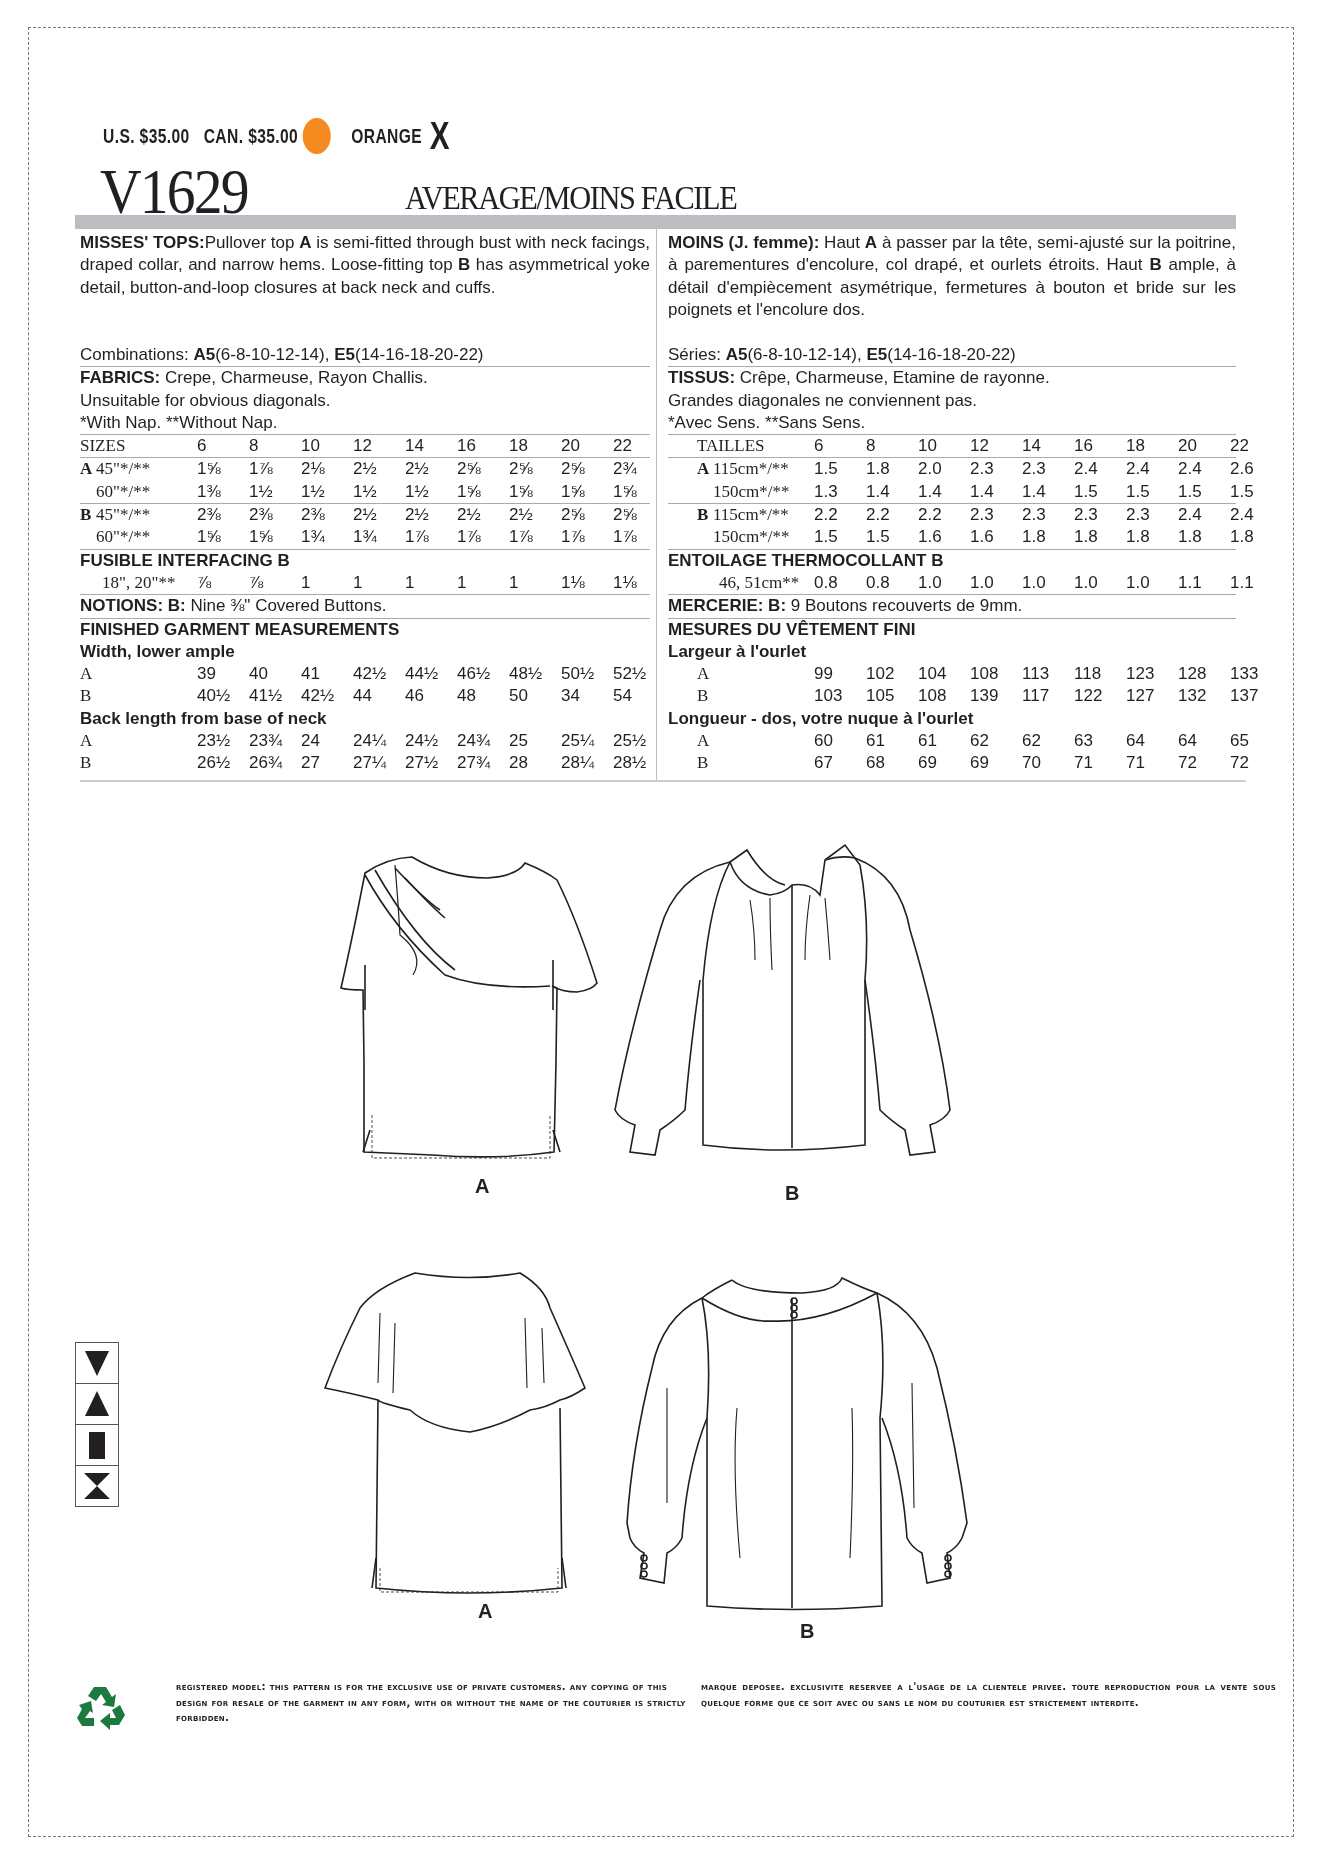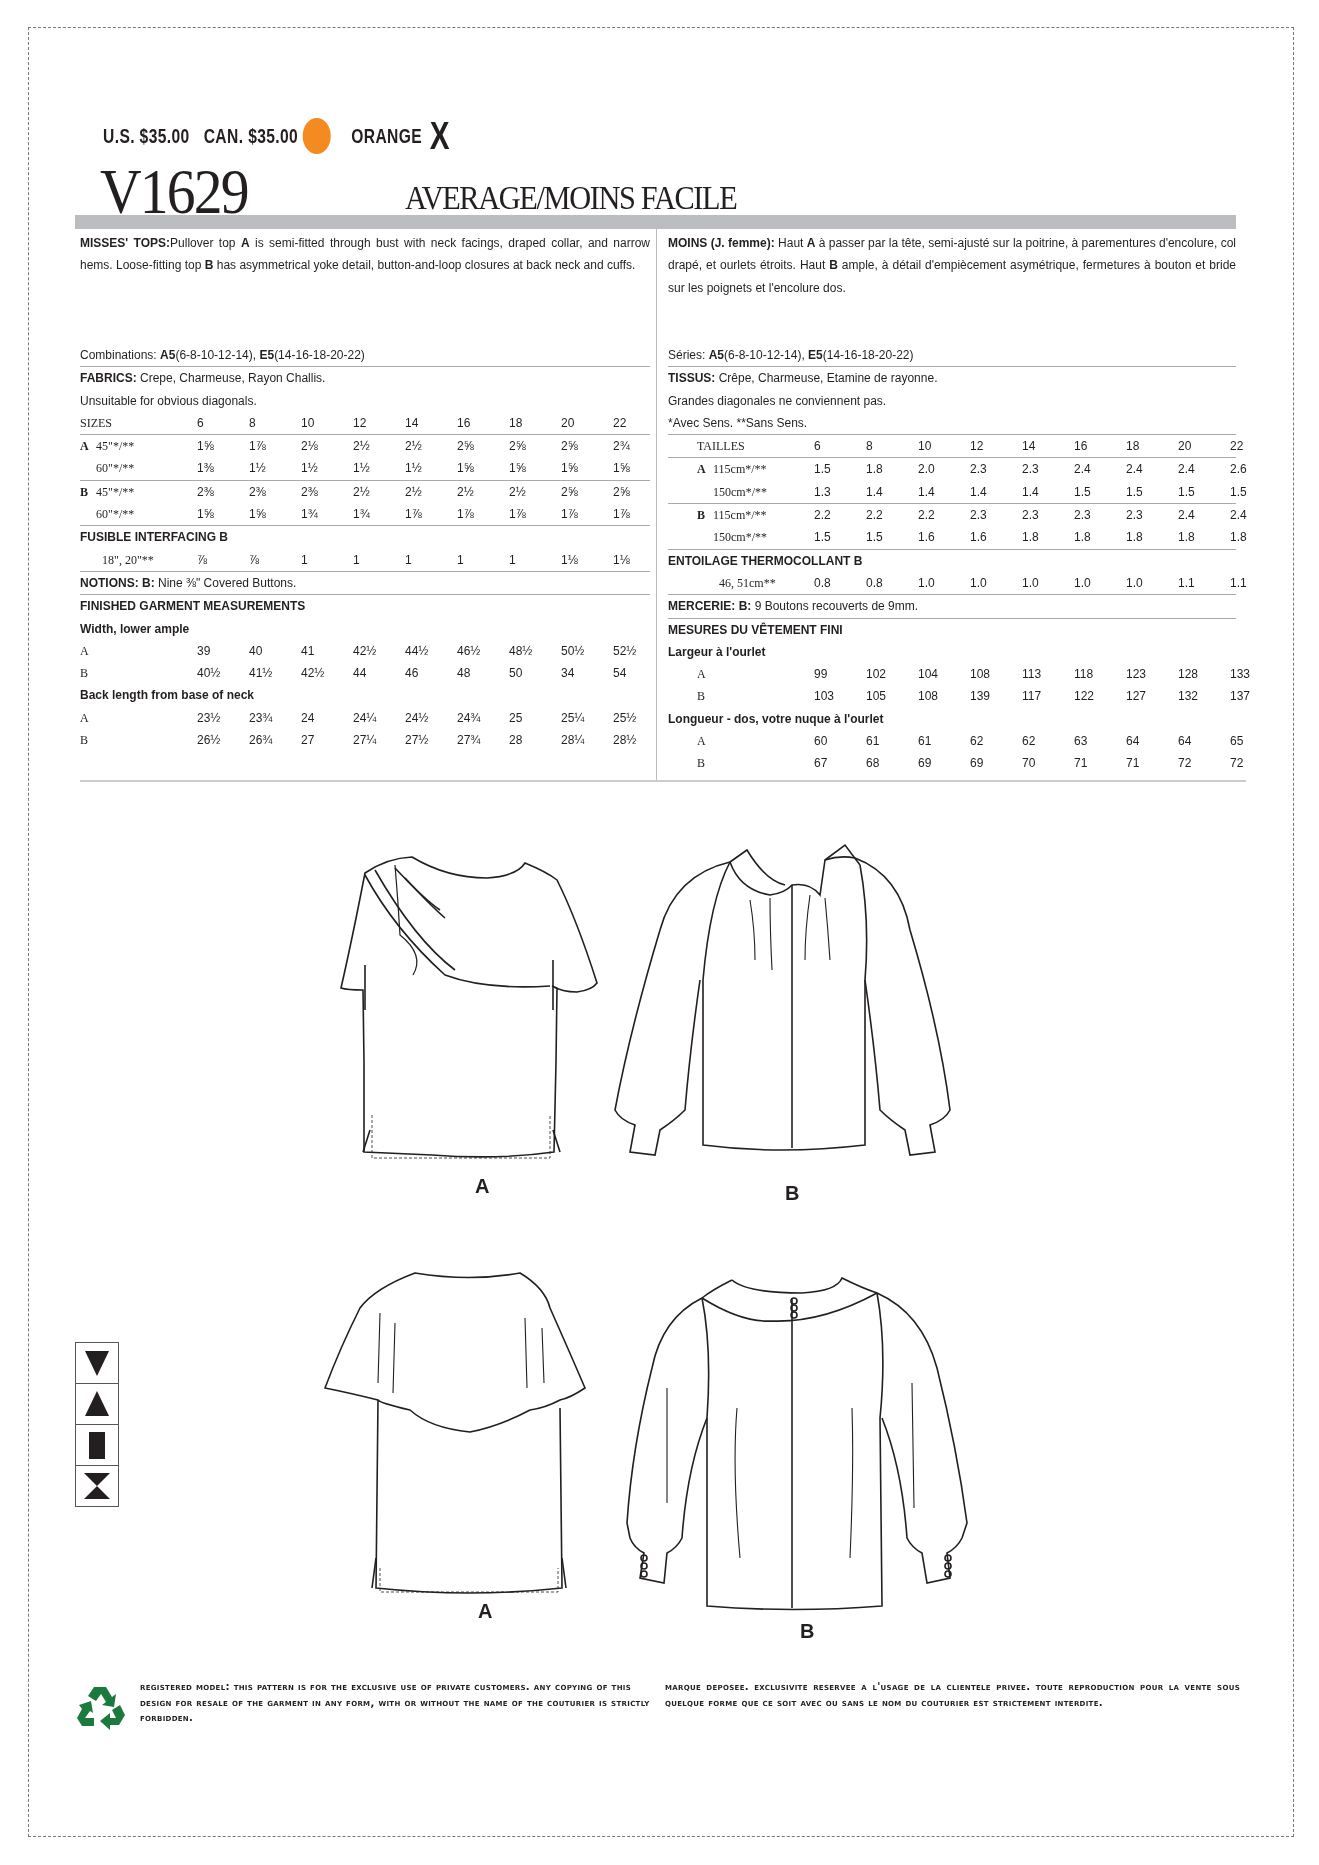--- a/index.html
+++ b/index.html
@@ -6,39 +6,39 @@
   body { width:1319px; height:1865px; position:relative; overflow:hidden; font-family:"Liberation Sans", sans-serif; color:#231f20; }
   .page-border { position:absolute; left:28px; top:27px; width:1266px; height:1810px; border:1.5px dashed #777; box-sizing:border-box; }
   .price-line { position:absolute; left:103px; top:120px; height:32px; display:flex; align-items:center; font-family:"Liberation Sans", sans-serif; font-weight:bold; font-size:20px; letter-spacing:0.5px; transform:scaleX(0.78); transform-origin:left center; white-space:nowrap; }
   .price-line span { margin-right:18px; }
   .orange-dot { width:36px; height:36px; border-radius:50%; display:inline-block; margin-right:26px; }
   .color-x { font-size:38px; font-weight:bold; margin-left:2px; }
   .pattern-number { position:absolute; left:100px; top:160px; font-family:"Liberation Serif", serif; font-size:64px; line-height:64px; letter-spacing:-2px; transform:scaleX(0.9); transform-origin:left; }
   .difficulty { position:absolute; left:405px; top:180px; font-family:"Liberation Serif", serif; font-size:33px; letter-spacing:-1.5px; transform:scaleX(0.92); transform-origin:left; }
   .gray-bar { position:absolute; left:75px; top:215px; width:1161px; height:14px; background:#bcbdc0; }
   .divider { position:absolute; left:656px; top:229px; width:1px; height:553px; background:#bcbdc0; }
-  .col { position:absolute; top:232px; font-size:12px; line-height:22.3px; }
+  .col { position:absolute; top:232px; font-size:17px; line-height:22.3px; }
   .col-left { left:80px; width:570px; }
   .col-right { left:668px; width:568px; }
   .desc { text-align:justify; text-align-last:left; height:112px; }
   .rule { border-bottom:1.5px solid #aaa; }
   .b { font-weight:bold; }
   .row { display:flex; height:22.3px; white-space:nowrap; }
   .row .lbl { width:117px; flex:none;font-family:Liberation Serif, serif; }
   .col-right .row .lbl { width:117px;margin-left:29px; }
   .row .v { width:52px; flex:none; text-align:left; }
   .ind { padding-left:22px; box-sizing:border-box; }
   .bottom-rule { position:absolute; left:80px; top:780px; width:1166px; height:1.5px; background:#ccc; }
   .illus { position:absolute; }
   .illus svg { display:block; }
   .view-label { position:absolute; font-weight:bold; font-size:20px; }
   .notch-key { position:absolute; left:75px; top:1342px; width:42px; border:1.5px solid #555; }
   .notch-cell { height:40px; border-bottom:1.5px solid #555; display:flex; align-items:center; justify-content:center; }
   .notch-cell:last-child { border-bottom:none; }
-  .footer { position:absolute; top:1679px; font-family:"DejaVu Sans", sans-serif; font-weight:bold; font-size:10.2px; line-height:15.5px; font-variant:small-caps; text-transform:lowercase; letter-spacing:0.3px; }
+  .footer { position:absolute; top:1679px; font-family:"DejaVu Sans", sans-serif; font-weight:bold; font-size:10.2px; line-height:15.5px; font-variant:small-caps; text-transform:lowercase; letter-spacing:0.3px;margin-left:36px; }
   .footer-left { left:140px; width:515px; }
   .footer-right { left:665px; width:575px; text-align:justify; text-align-last:left; }
   .recycle { position:absolute; left:76px; top:1683px; width:50px; height:48px; }
 </style>
 </head>
 <body>
 
 <div class="page-border"></div>
 
 <div class="price-line">
@@ -51,20 +51,21 @@
 <div class="pattern-number">V1629</div>
 <div class="difficulty">AVERAGE/MOINS FACILE</div>
 <div class="gray-bar"></div>
 <div class="divider"></div>
 
 <div class="col col-left" id="col-en">
     <div class="desc"><span class="b">MISSES' TOPS:</span><span>Pullover top </span><span class="b">A</span><span> is semi-fitted through bust with neck facings, draped collar, and narrow hems. Loose-fitting top </span><span class="b">B</span><span> has asymmetrical yoke detail, button-and-loop closures at back neck and cuffs.</span></div>
     <div class="rule"><span>Combinations: </span><span class="b">A5</span><span>(6-8-10-12-14), </span><span class="b">E5</span><span>(14-16-18-20-22)</span></div>
     <div><span class="b">FABRICS:</span><span> Crepe, Charmeuse, Rayon Challis.</span></div>
     <div>Unsuitable for obvious diagonals.</div>
+    <div class="rule">*With Nap. **Without Nap.</div>
     <div class="row rule">
       <span class="lbl">SIZES</span>
       <span class="v">6</span>
       <span class="v">8</span>
       <span class="v">10</span>
       <span class="v">12</span>
       <span class="v">14</span>
       <span class="v">16</span>
       <span class="v">18</span>
       <span class="v">20</span>

